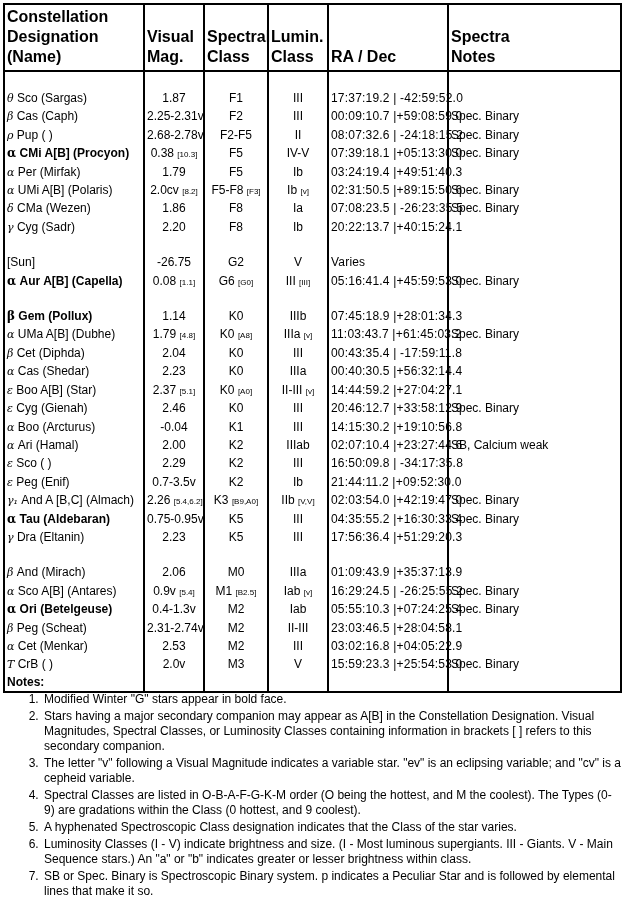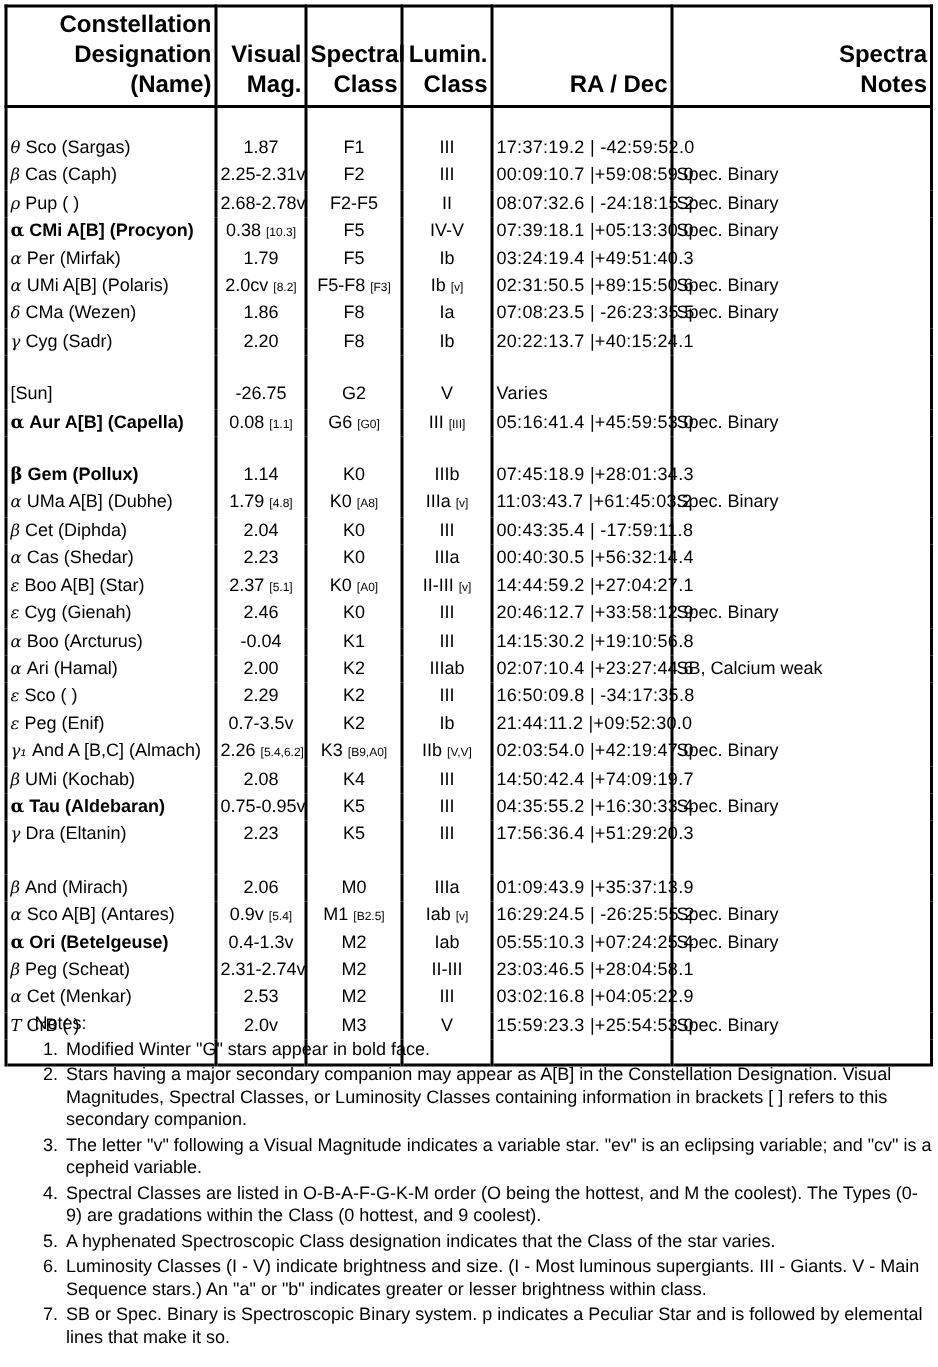--- a/index.html
+++ b/index.html
@@ -1,36 +1,36 @@
 <!DOCTYPE html>
 <html><head>
 <meta charset="utf-8">
 <style>
   html, body { margin: 0; padding: 0; background: #ffffff; }
   body { width: 625px; height: 911px; overflow: hidden; position: relative;
          font-family: "Liberation Sans", sans-serif; color: #000; }
   table.stars { position: absolute; left: 3px; top: 3px; width: 617px;
          border-collapse: collapse; border: 2px solid #000; table-layout: fixed; }
-  table.stars th { font-size: 16px; font-weight: bold; text-align: right;
+  table.stars th { font-size: 16px; font-weight: bold; text-align: left;
          border: 2px solid #000; padding: 2px 2px 3px; line-height: 20px; vertical-align: bottom; }
   table.stars td { border-left: 2px solid #000; border-right: 2px solid #000;
          font-size: 12px; line-height: 17.4px; padding: 0 2px; white-space: nowrap; vertical-align: top; }
   td.c-name { padding-left: 14px; }
   td.c-mag, td.c-spec, td.c-lum { text-align: center; }
   td.c-radec { text-align: left; letter-spacing: 0.2px; }
   td.c-notes { font-size: 9.5px; padding-left: 3px; }
   tr.spacer td { height: 17px; }
   tr.topspacer td { height: 18px; }
   tr.bottomspacer td { height: 16px; }
   tr.bold td.c-name { font-weight: bold; margin-top: 35px; }
   .small { font-size: 8px; }
   .greek { font-family: "DejaVu Serif", serif; font-style: italic; font-size: 11px; }
   .greek-b { font-family: "DejaVu Serif", serif; font-weight: bold; font-size: 12px; }
   .notes { position: absolute; left: 6px; top: 675px; width: 615px; font-size: 12px; line-height: 15px; }
-  .notes h3 { margin: 0 0 2px 17px; font-size: 12px; font-weight: normal; }
+  .notes h3 { margin: 0 0 2px 1px; font-size: 12px; font-weight: bold; }
   .notes ol { margin: 0; padding-left: 36px; }
   .notes li { margin: 0 0 2px 0; padding-left: 2px; }
 </style>
 </head>
 <body>
 
 <table class="stars">
   <colgroup>
     <col style="width:140px">
       <col style="width:60px">
@@ -235,28 +235,20 @@
         <td class="c-notes"></td>
       </tr>
       <tr>
         <td class="c-name"><span class="greek">γ₁</span> <span>And A [B,C] (Almach)</span></td>
         <td class="c-mag"><span>2.26</span> <span class="small">[5.4,6.2]</span></td>
         <td class="c-spec"><span>K3</span> <span class="small">[B9,A0]</span></td>
         <td class="c-lum"><span>IIb</span> <span class="small">[V,V]</span></td>
         <td class="c-radec">02:03:54.0 |+42:19:47.0</td>
         <td class="c-notes">Spec. Binary</td>
       </tr>
-      <tr>
-        <td class="c-name"><span class="greek">β</span> <span>UMi (Kochab)</span></td>
-        <td class="c-mag"><span>2.08</span> <span class="small"></span></td>
-        <td class="c-spec"><span>K4</span> <span class="small"></span></td>
-        <td class="c-lum"><span>III</span> <span class="small"></span></td>
-        <td class="c-radec">14:50:42.4 |+74:09:19.7</td>
-        <td class="c-notes"></td>
-      </tr>
       <tr class="bold">
         <td class="c-name"><span class="greek-b">α</span> <span>Tau (Aldebaran)</span></td>
         <td class="c-mag"><span>0.75-0.95v</span> <span class="small"></span></td>
         <td class="c-spec"><span>K5</span> <span class="small"></span></td>
         <td class="c-lum"><span>III</span> <span class="small"></span></td>
         <td class="c-radec">04:35:55.2 |+16:30:33.4</td>
         <td class="c-notes">Spec. Binary</td>
       </tr>
       <tr>
         <td class="c-name"><span class="greek">γ</span> <span>Dra (Eltanin)</span></td>

